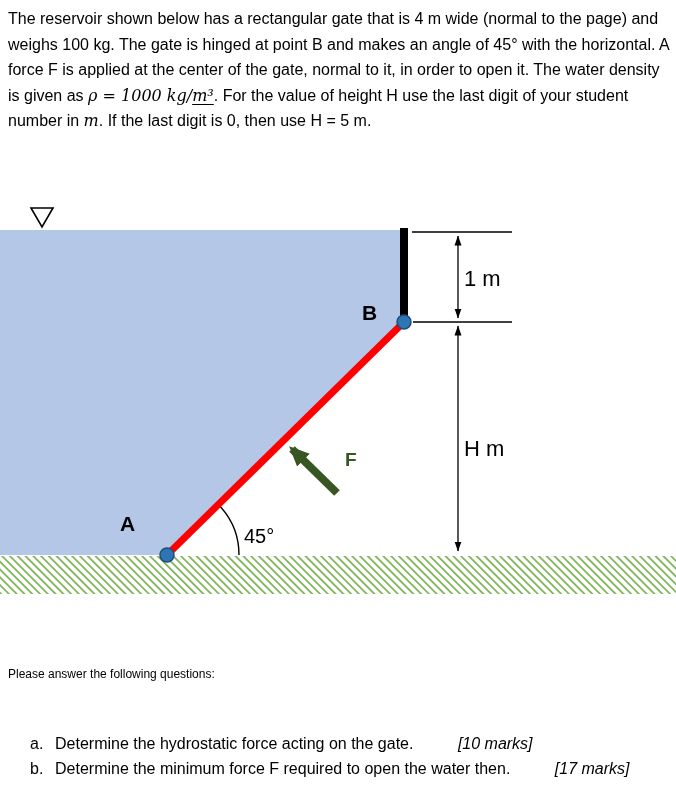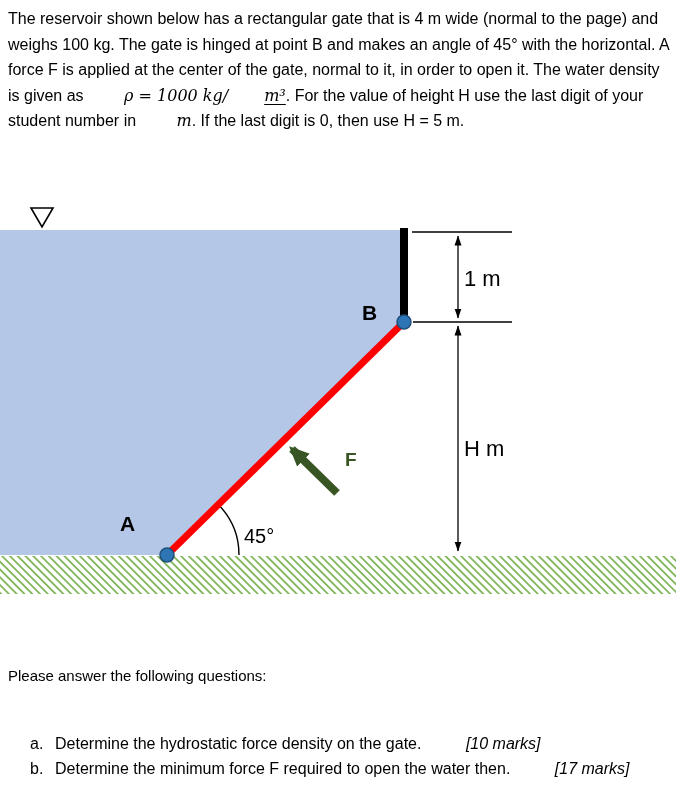--- a/index.html
+++ b/index.html
@@ -16,21 +16,20 @@
     position: absolute;
     left: 8px;
     top: 6px;
     width: 662px;
     font-size: 16px;
     line-height: 25.5px;
   }
   .math {
     font-family: "DejaVu Serif", serif;
     font-style: italic;
-    margin-left: 36px;
   }
   .squiggle {
     text-decoration-line: underline;
     text-decoration-style: wavy;
     text-decoration-color: #4472c4;
     text-decoration-thickness: 1px;
     text-underline-offset: 3px;
     text-decoration: underline;
   }
   .diagram {
@@ -42,21 +41,21 @@
   }
   .diagram text { font-family: "Liberation Sans", sans-serif; }
   .pt-label  { font-size: 21px; font-weight: bold; fill: #000; }
   .dim-label { font-size: 22px; fill: #000; }
   .angle-label { font-size: 20px; fill: #000; }
   .f-label { font-size: 19px; font-weight: bold; }
   .prompt {
     position: absolute;
     left: 8px;
     top: 667px;
-    font-size: 15px;
+    font-size: 12px;
   }
   .questions {
     position: absolute;
     left: 30px;
     top: 731px;
     font-size: 16px;
   }
   .qitem { display: flex; line-height: 25px; }
   .qlabel { width: 25px; flex: 0 0 25px; }
   .marks { font-style: italic; margin-left: 40px; }
@@ -108,19 +107,19 @@
   <text x="244" y="343" class="angle-label">45°</text>
   <text x="464" y="86" class="dim-label">1 m</text>
   <text x="464" y="256" class="dim-label">H m</text>
 </svg>
 
 <p class="prompt">Please answer the following questions:</p>
 
 <div class="questions">
   <div class="qitem">
     <span class="qlabel">a.</span>
-    <span class="qtext"><span>Determine the hydrostatic force density on the gate.</span> <span class="marks">[10 marks]</span></span>
+    <span class="qtext"><span>Determine the hydrostatic force acting on the gate.</span> <span class="marks">[10 marks]</span></span>
   </div>
   <div class="qitem">
     <span class="qlabel">b.</span>
     <span class="qtext"><span>Determine the minimum force F required to open the water then.</span> <span class="marks">[17 marks]</span></span>
   </div>
 </div>
 
 </body></html>

